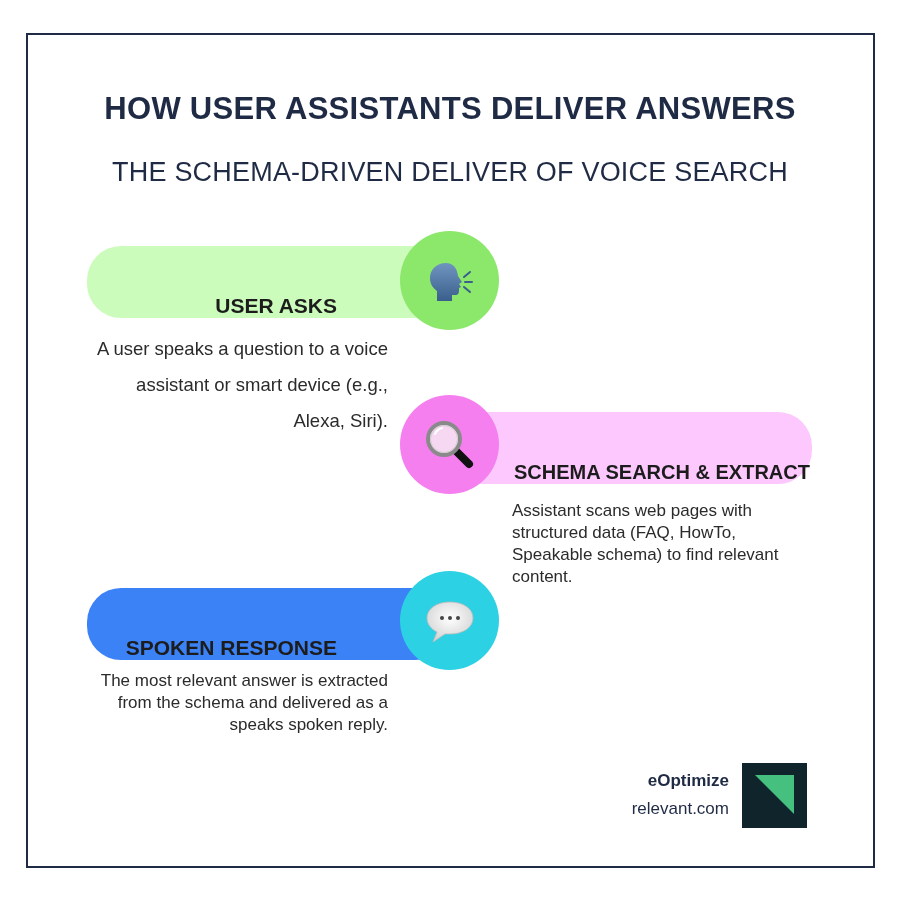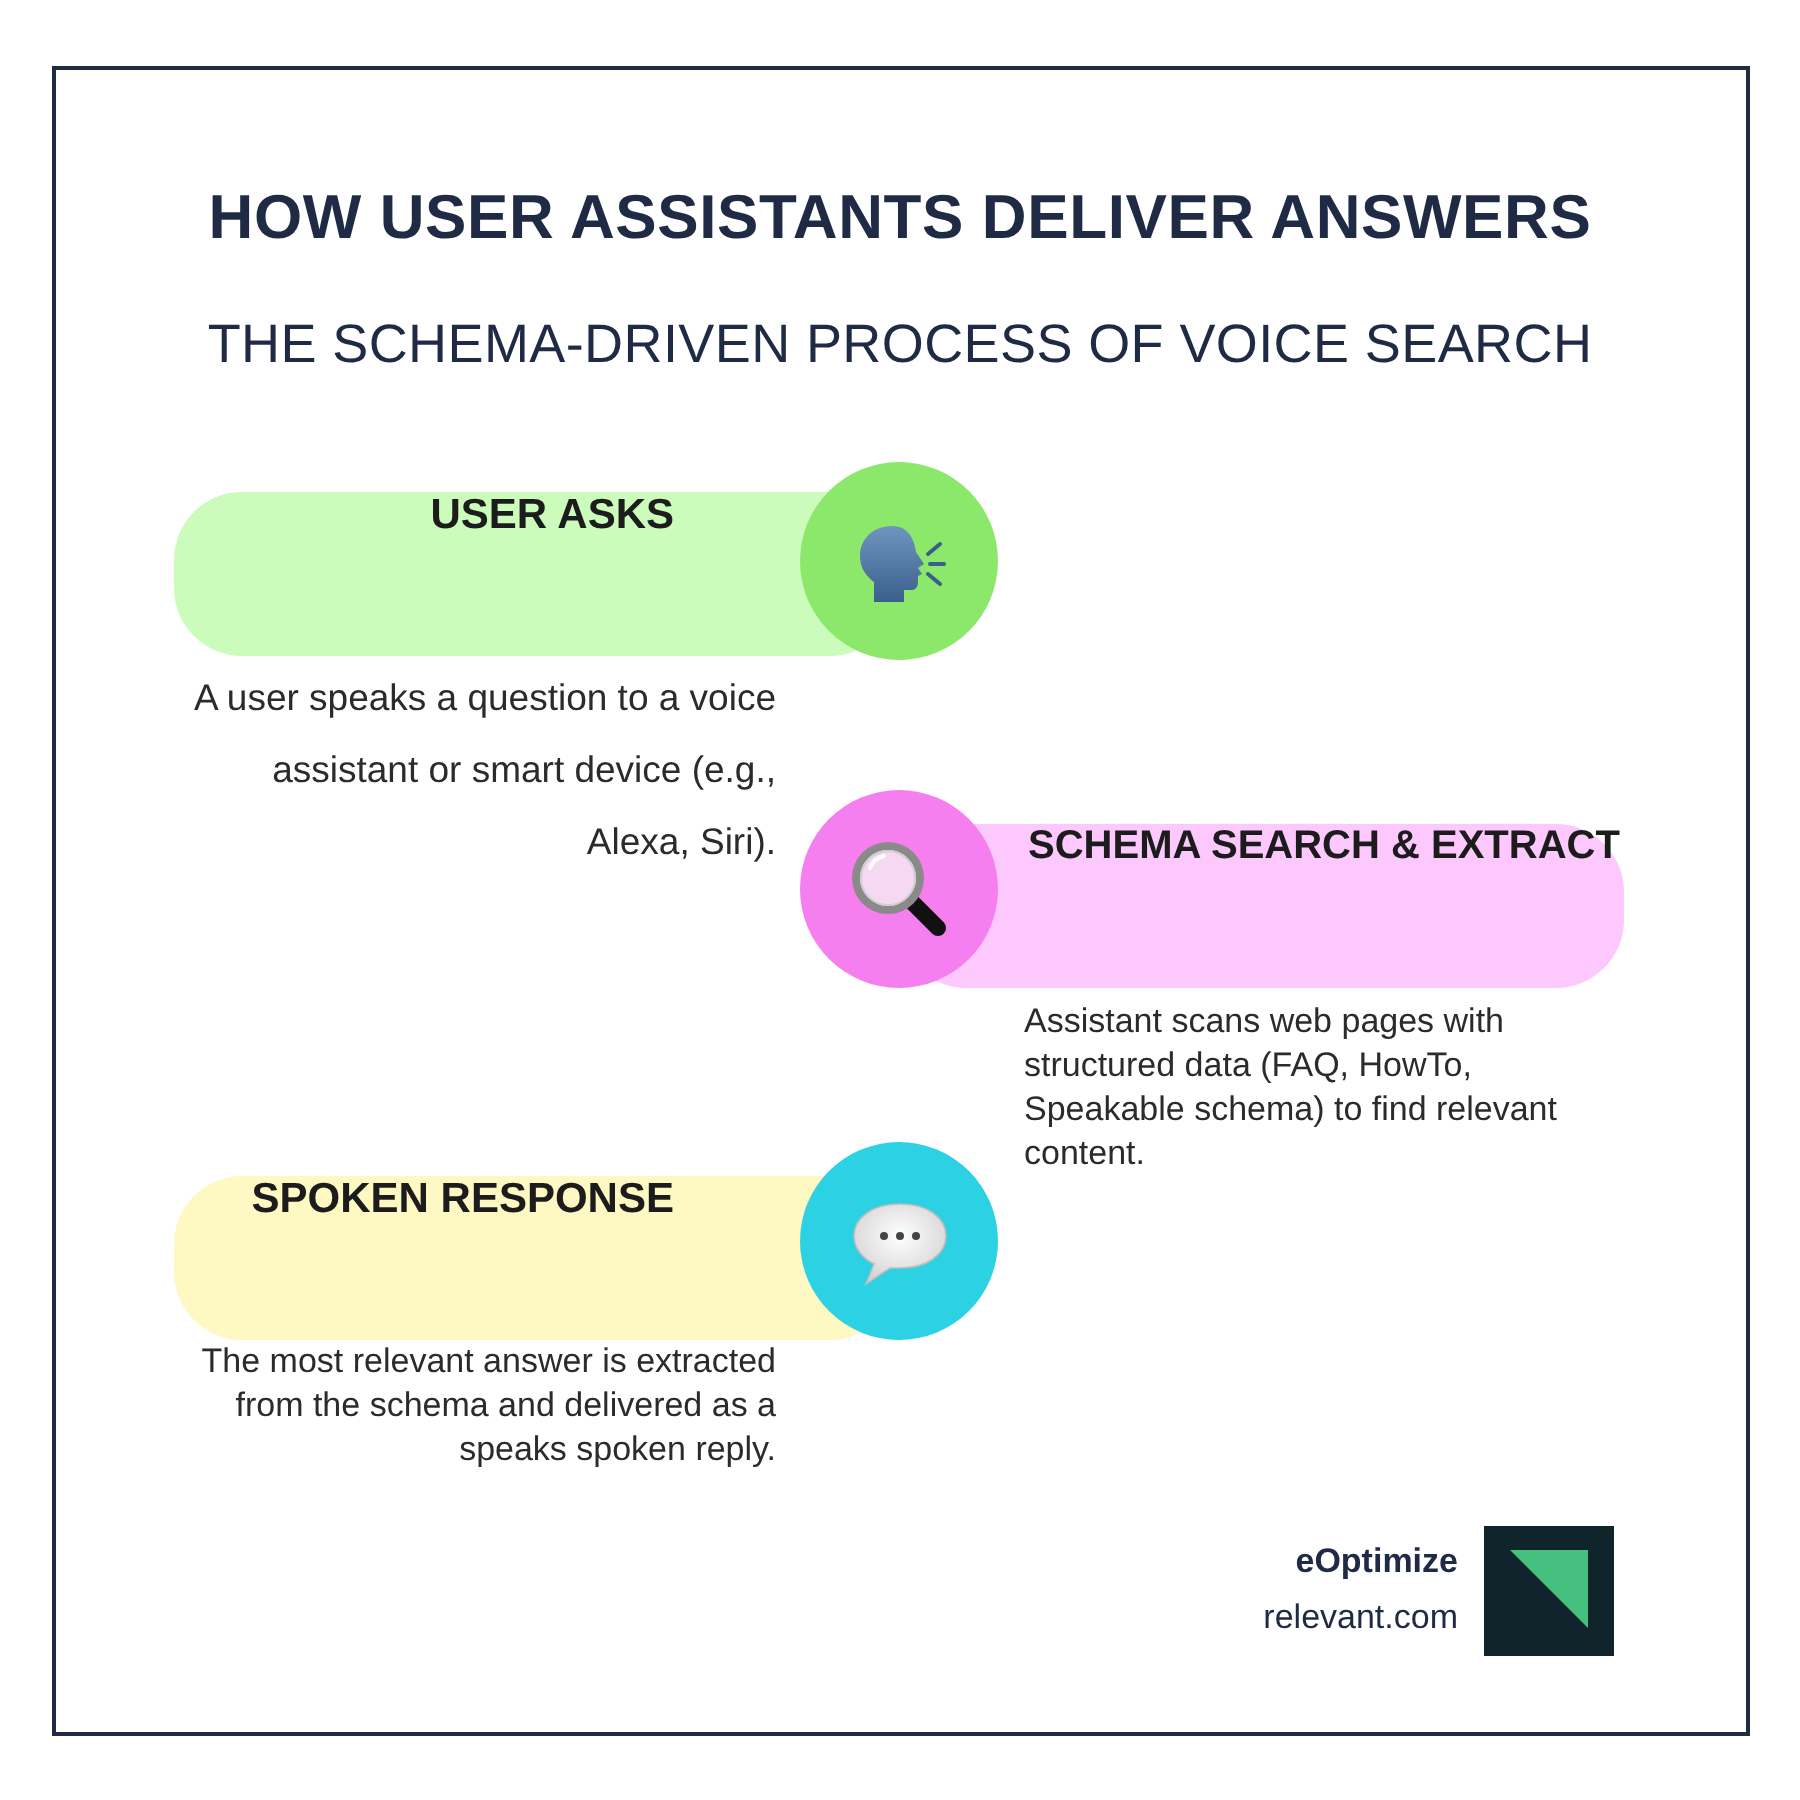--- a/index.html
+++ b/index.html
@@ -16,35 +16,35 @@
       font-family: "Liberation Sans", sans-serif; font-weight: 700;
       font-size: 31px; color: #1f2a44; letter-spacing: 0.3px;
     }
     .subtitle {
       position: absolute; left: 0; top: 157px; width: 900px; text-align: center;
       font-family: "Liberation Sans", sans-serif; font-weight: 400;
       font-size: 27px; color: #1f2a44; letter-spacing: 0.2px;
     }
 
     .pill {
-      position: absolute; height: 82px; border-radius: 34px;
-      display: flex; align-items: flex-start;
+      position: absolute; height: 72px; border-radius: 34px;
+      display: flex; align-items: flex-end;
     }
     .pill-label {
       font-family: "Liberation Sans", sans-serif; font-weight: 700;
       color: #1c1c1c; white-space: nowrap;
     }
 
     .pill-1 { left: 87px; top: 246px; width: 362px; background: #ccfcbb; justify-content: flex-end; padding-right: 112px; }
     .pill-1 .pill-label { font-size: 21px; }
 
     .pill-2 { left: 449px; top: 412px; width: 363px; background: #fdc8fd; justify-content: flex-start; padding-left: 65px; }
     .pill-2 .pill-label { font-size: 20px; }
 
-    .pill-3 { left: 87px; top: 588px; width: 362px; background: #fef9c3; justify-content: flex-end; padding-right: 112px; }
+    .pill-3 { left: 87px; top: 588px; width: 362px; background: #3b82f6; justify-content: flex-end; padding-right: 112px; }
     .pill-3 .pill-label { font-size: 21px; }
 
     .circle {
       position: absolute; width: 99px; height: 99px; border-radius: 50%;
       display: flex; align-items: center; justify-content: center;
       left: 400px;
     }
     .circle-1 { top: 231px; background: #8ce86b; }
     .circle-2 { top: 395px; background: #f67ff0; }
     .circle-3 { top: 571px; background: #2dd1e4; }
@@ -70,21 +70,21 @@
       background: #10242b;
     }
     .logo svg { display: block; }
   </style>
 </head>
 <body>
 
 <div class="frame"></div>
 
 <h1 class="title">HOW USER ASSISTANTS DELIVER ANSWERS</h1>
-<h2 class="subtitle">THE SCHEMA-DRIVEN PROCESS OF VOICE SEARCH</h2>
+<h2 class="subtitle">THE SCHEMA-DRIVEN DELIVER OF VOICE SEARCH</h2>
 
 <div class="pill pill-1">
   <span class="pill-label">USER ASKS</span>
 </div>
 <div class="circle circle-1">
   <span>
     <svg width="52" height="52" viewBox="0 0 52 52">
       <defs>
         <linearGradient id="headg" x1="0" y1="0" x2="0" y2="1">
           <stop offset="0" stop-color="#6f95bf"></stop>

